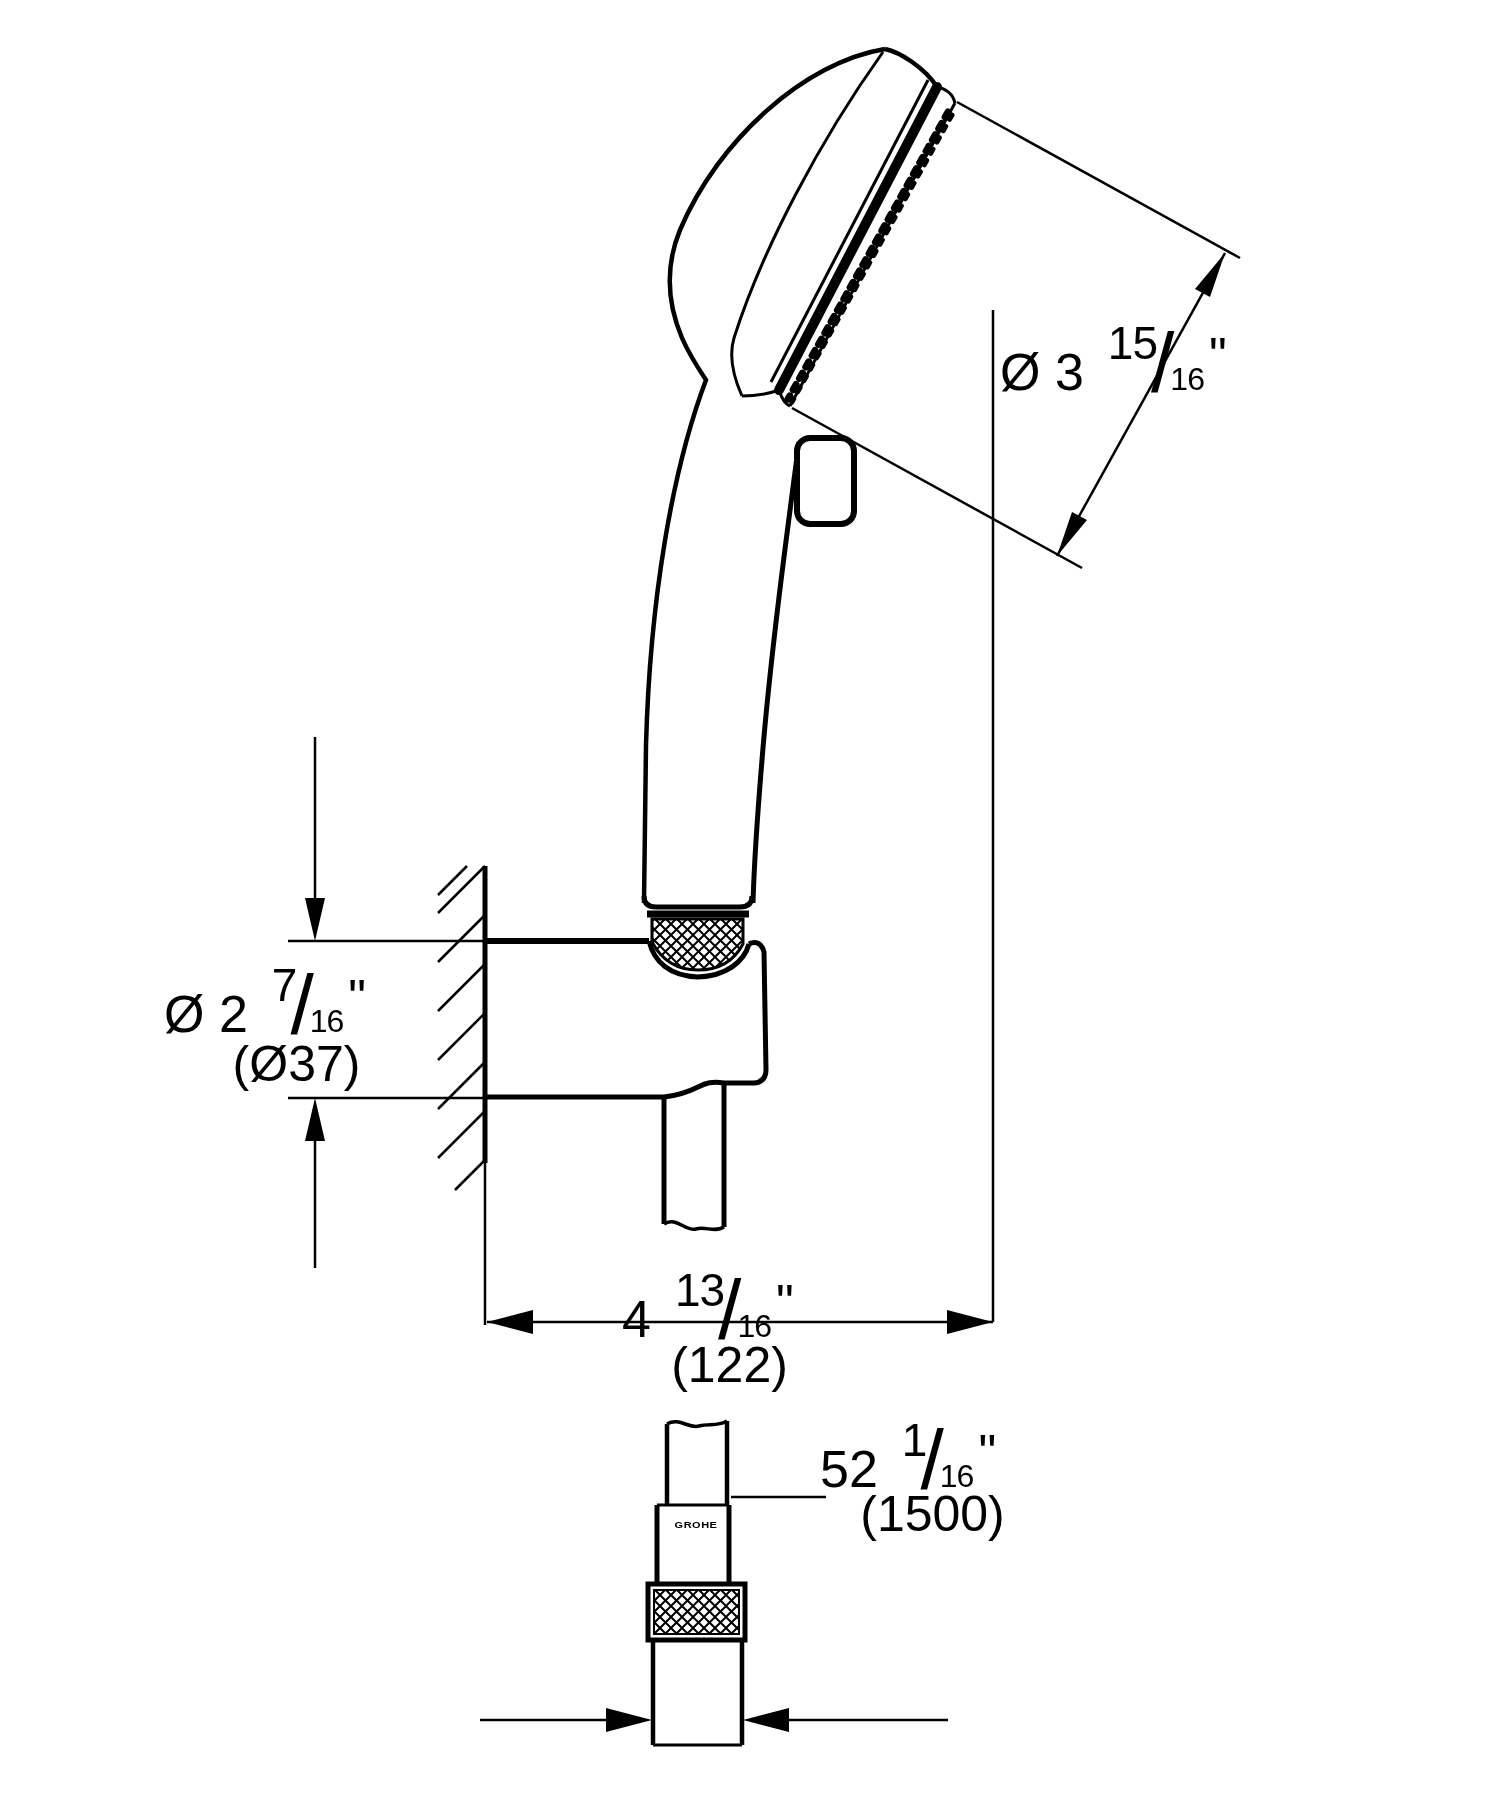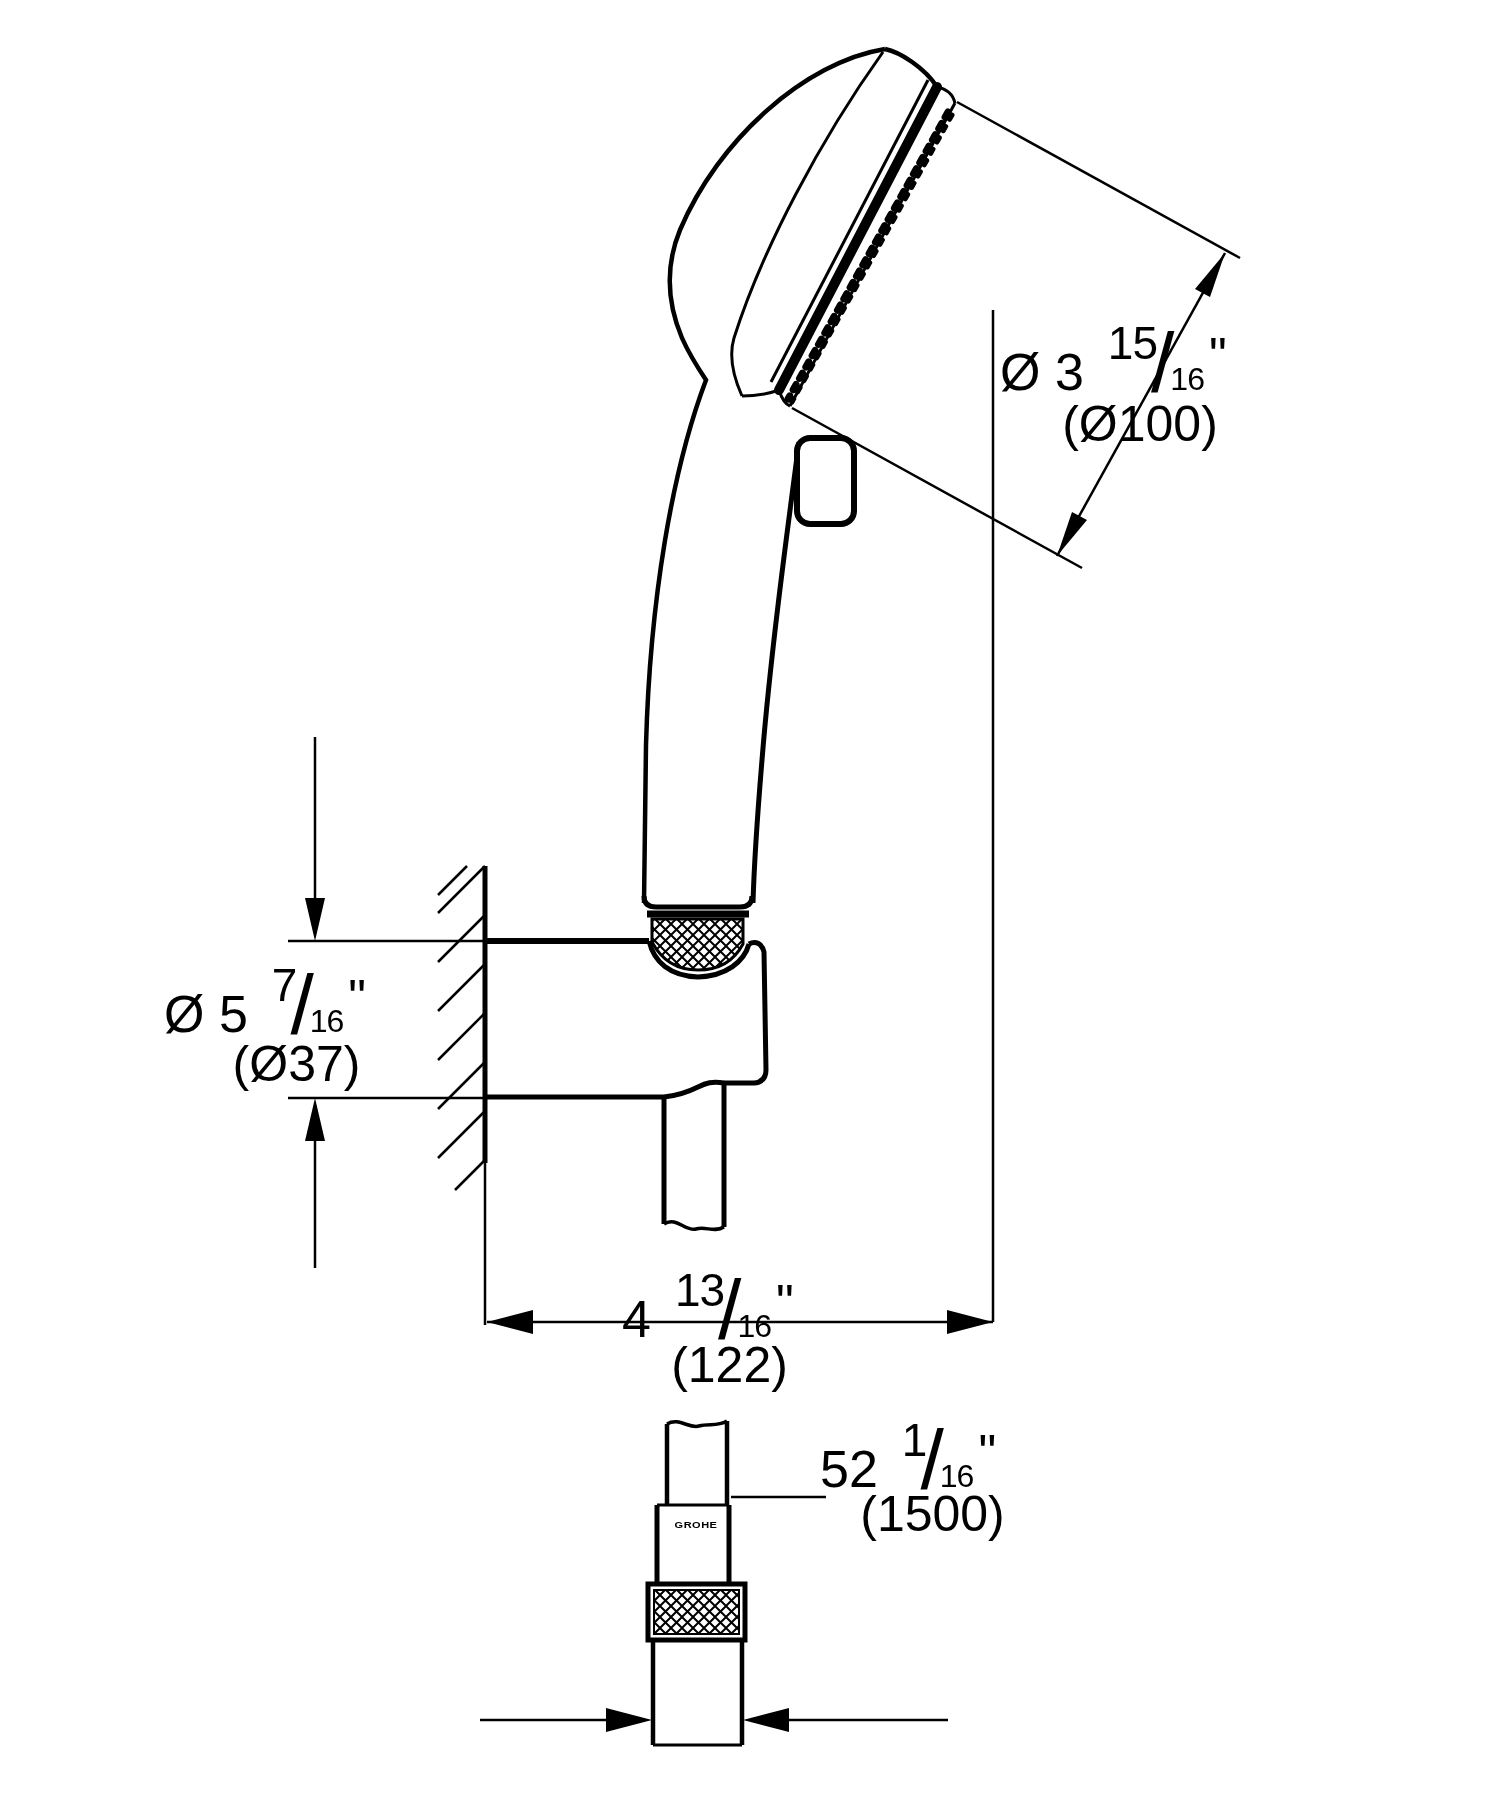--- a/index.html
+++ b/index.html
@@ -152,24 +152,23 @@
       <path d="M 315 941 L 305 898 L 325 898 Z"></path>
       <path d="M 315 1098 L 305 1141 L 325 1141 Z"></path>
       <path d="M 652 1720 L 606 1708 L 606 1732 Z"></path>
       <path d="M 743 1720 L 789 1708 L 789 1732 Z"></path>
     </g>
   </svg>
 
   <div class="dim" style="left:1000px;top:320px;">
     <span class="whole">Ø 3</span><span class="sup">15</span><span class="slash">/</span><span class="den">16</span><span class="inch">"</span>
   </div>
-  <div class="metric" style="left:1000px;top:398px;width:280px;">(Ø100)</div>
 
   <div class="dim" style="left:164px;top:962px;">
-    <span class="whole">Ø 5</span><span class="sup">7</span><span class="slash">/</span><span class="den">16</span><span class="inch">"</span>
+    <span class="whole">Ø 2</span><span class="sup">7</span><span class="slash">/</span><span class="den">16</span><span class="inch">"</span>
   </div>
   <div class="metric" style="left:164px;top:1038px;width:265px;">(Ø37)</div>
 
   <div class="dim" style="left:622px;top:1267px;">
     <span class="whole">4</span><span class="sup">13</span><span class="slash">/</span><span class="den">16</span><span class="inch">"</span>
   </div>
   <div class="metric" style="left:622px;top:1339px;width:215px;">(122)</div>
 
   <div class="dim" style="left:820px;top:1417px;">
     <span class="whole">52</span><span class="sup">1</span><span class="slash">/</span><span class="den">16</span><span class="inch">"</span>

